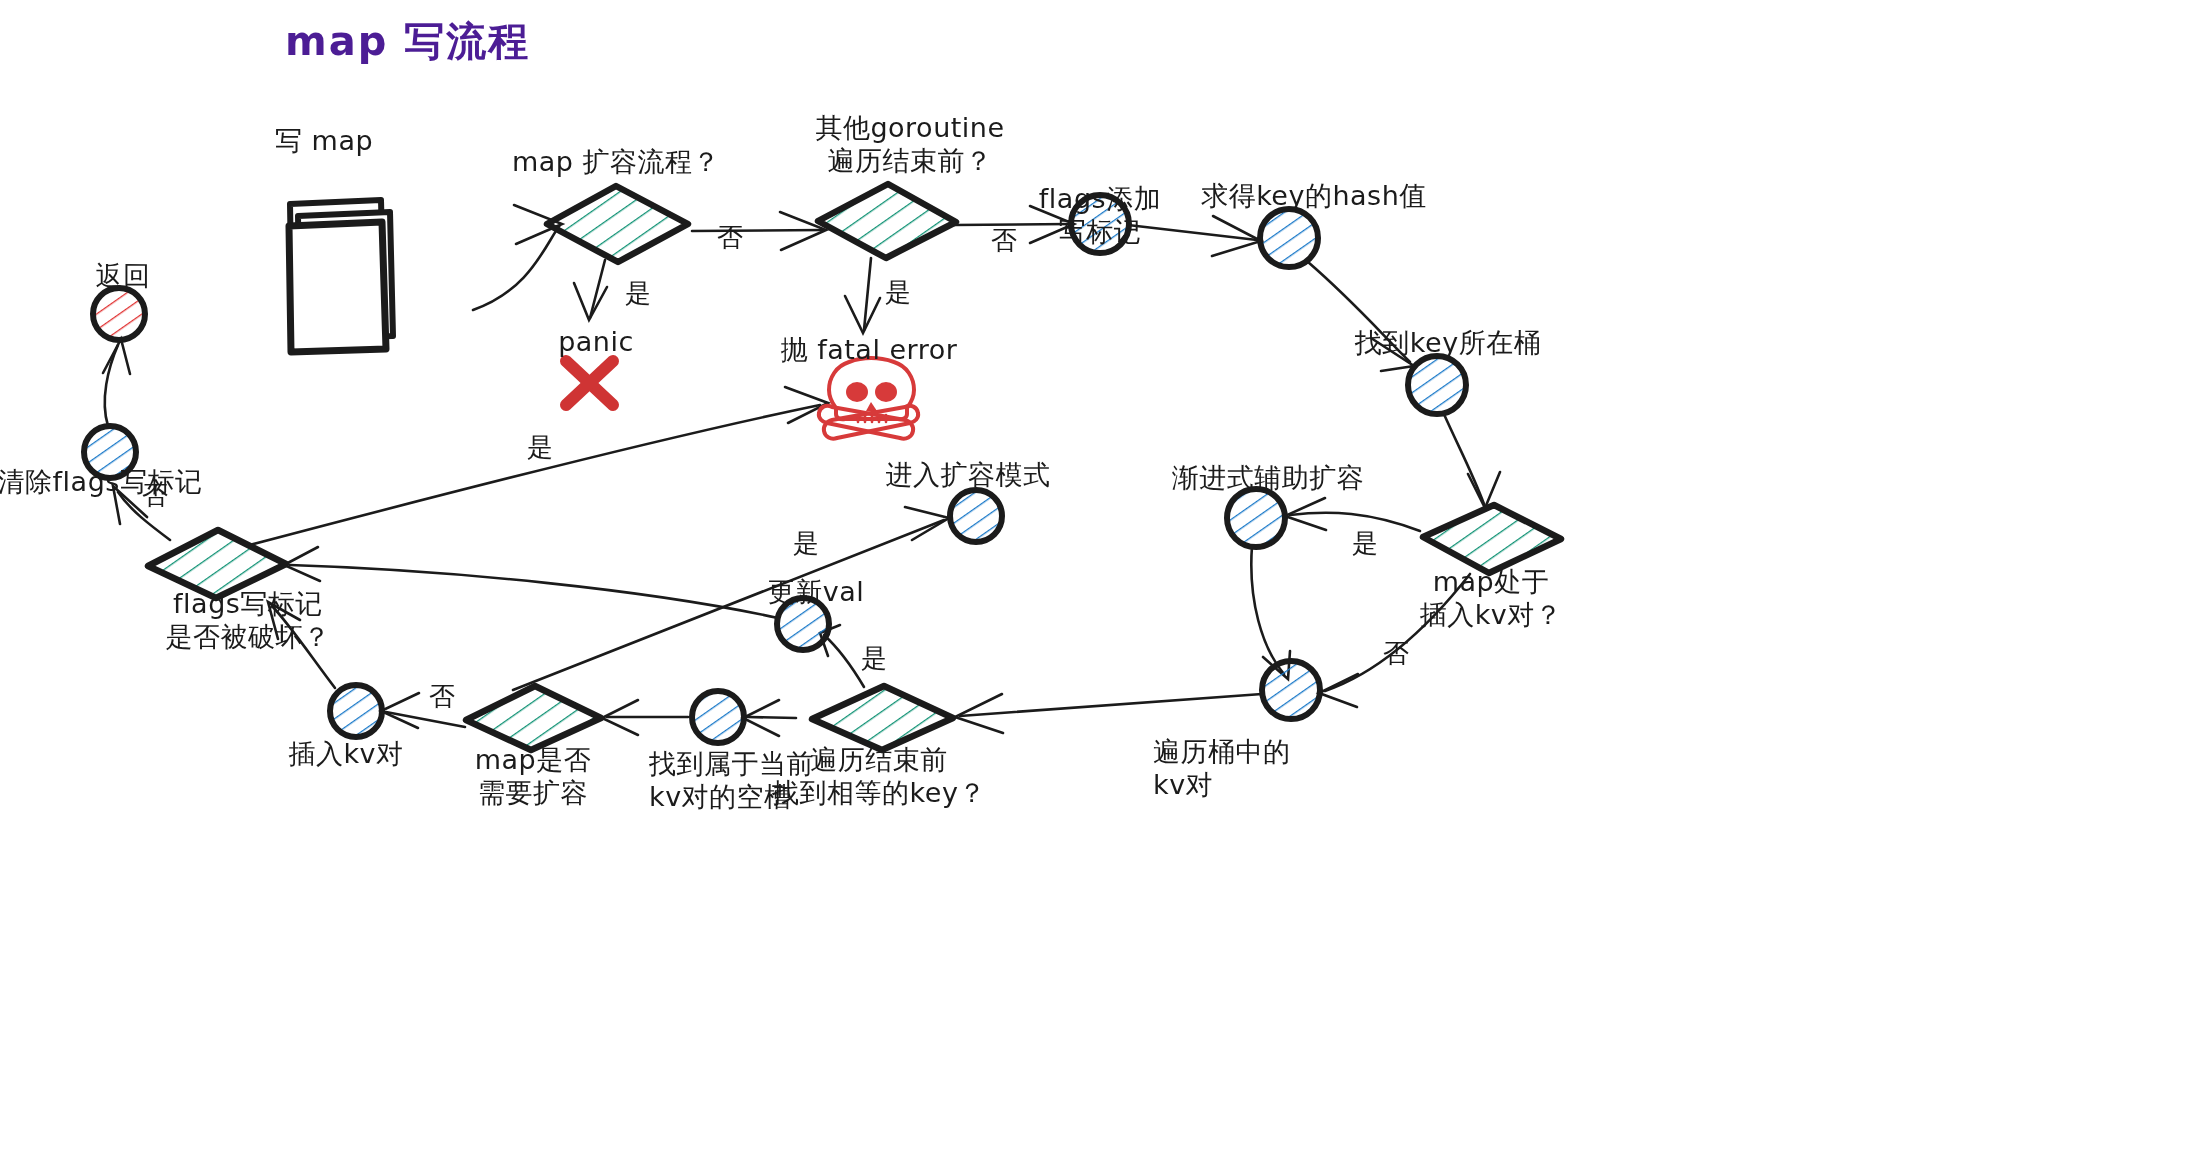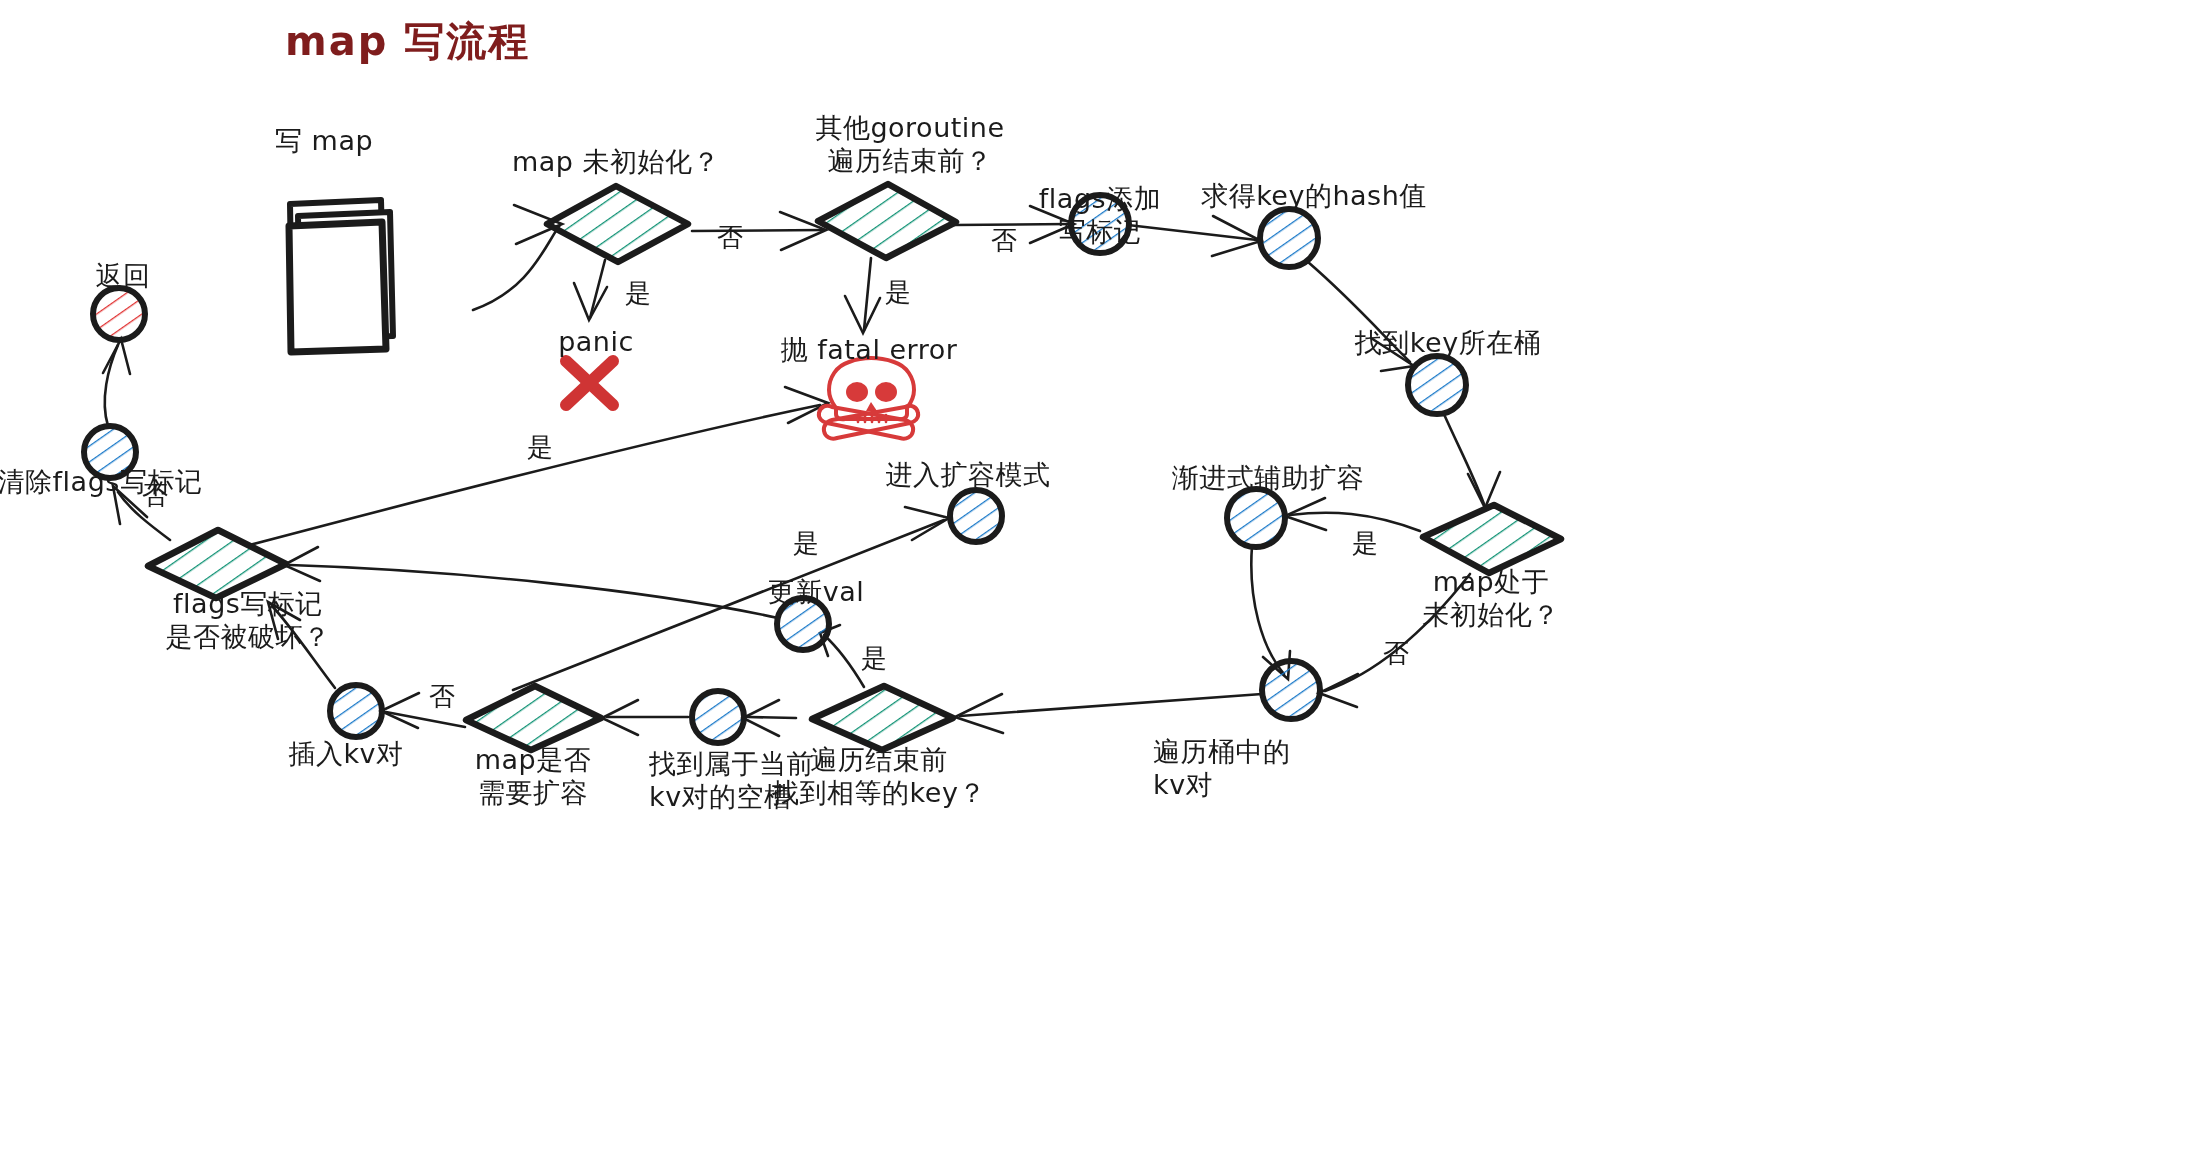--- a/index.html
+++ b/index.html
@@ -38,21 +38,21 @@
     white-space: pre;
     transform: translate(-50%, -50%);
   }
   #title {
     position: absolute;
     left: 285px;
     top: 14px;
     font-family: "DejaVu Sans", sans-serif;
     font-size: 40px;
     font-weight: bold;
-    color: #7f1d1d;
+    color: #4c1d95;
     letter-spacing: 2px;
     white-space: pre;
   }
 </style>
 </head>
 <body>
 
 <div id="title">map 写流程</div>
 
 <svg id="canvas" viewBox="0 0 2187 1154">
@@ -271,31 +271,31 @@
   <g>
     <circle cx="110" cy="452" r="26" fill="url(#hatchBlue)" stroke="#1b1b1b" stroke-width="6"></circle>
   </g>
 
   <g>
     <circle cx="119" cy="314" r="26" fill="url(#hatchRed)" stroke="#1b1b1b" stroke-width="6"></circle>
   </g>
 </svg>
 
 <div class="lbl" style="left:275px; top:125px;">写 map</div>
-<div class="lbl center" style="left:616px; top:146px;">map 未初始化？</div>
+<div class="lbl center" style="left:616px; top:146px;">map 扩容流程？</div>
 <div class="lbl center" style="left:596px; top:326px;">panic</div>
 <div class="lbl center" style="left:910px; top:112px;"><span>其他goroutine
 遍历结束前？</span></div>
 <div class="lbl center" style="left:869px; top:334px;">抛 fatal error</div>
 <div class="lbl center" style="left:1100px; top:140px;margin-top:43px;">flags添加
 写标记</div>
 <div class="lbl center" style="left:1314px; top:180px;">求得key的hash值</div>
 <div class="lbl center" style="left:1448px; top:327px;">找到key所在桶</div>
 <div class="lbl center" style="left:1491px; top:566px;">map处于
-未初始化？</div>
+插入kv对？</div>
 <div class="lbl center" style="left:1268px; top:462px;">渐进式辅助扩容</div>
 <div class="lbl center" style="left:1153px; top:736px; text-align:left; transform:none;">遍历桶中的
 kv对</div>
 <div class="lbl center" style="left:879px; top:744px;">遍历结束前
 找到相等的key？</div>
 <div class="lbl center" style="left:808px; top:576px;margin-left:8px;">更新val</div>
 <div class="lbl center" style="left:714px; top:748px; text-align:left; transform:translateX(-65px);">找到属于当前
 kv对的空槽</div>
 <div class="lbl center" style="left:533px; top:744px;">map是否
 需要扩容</div>

